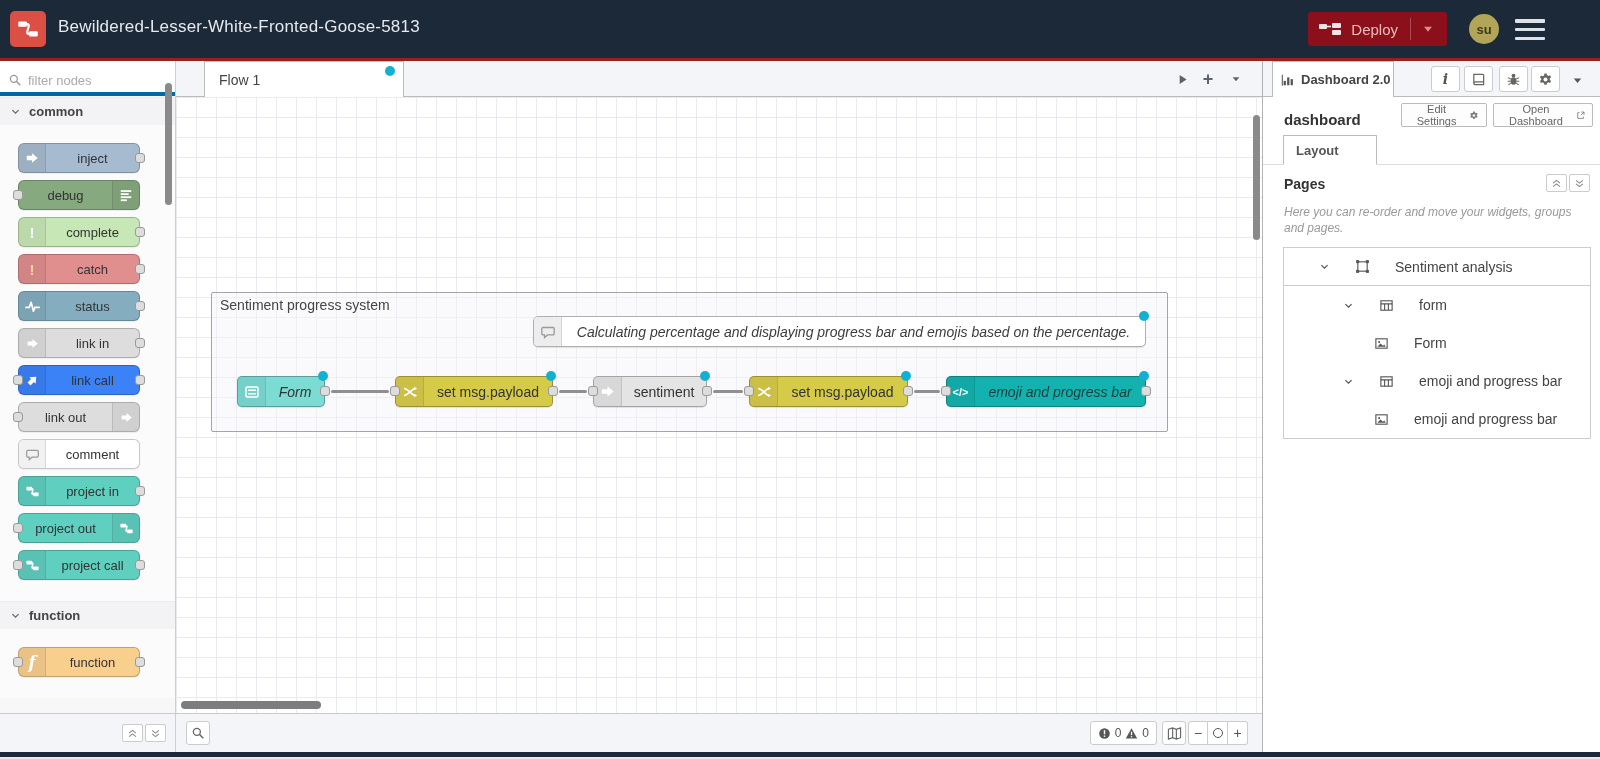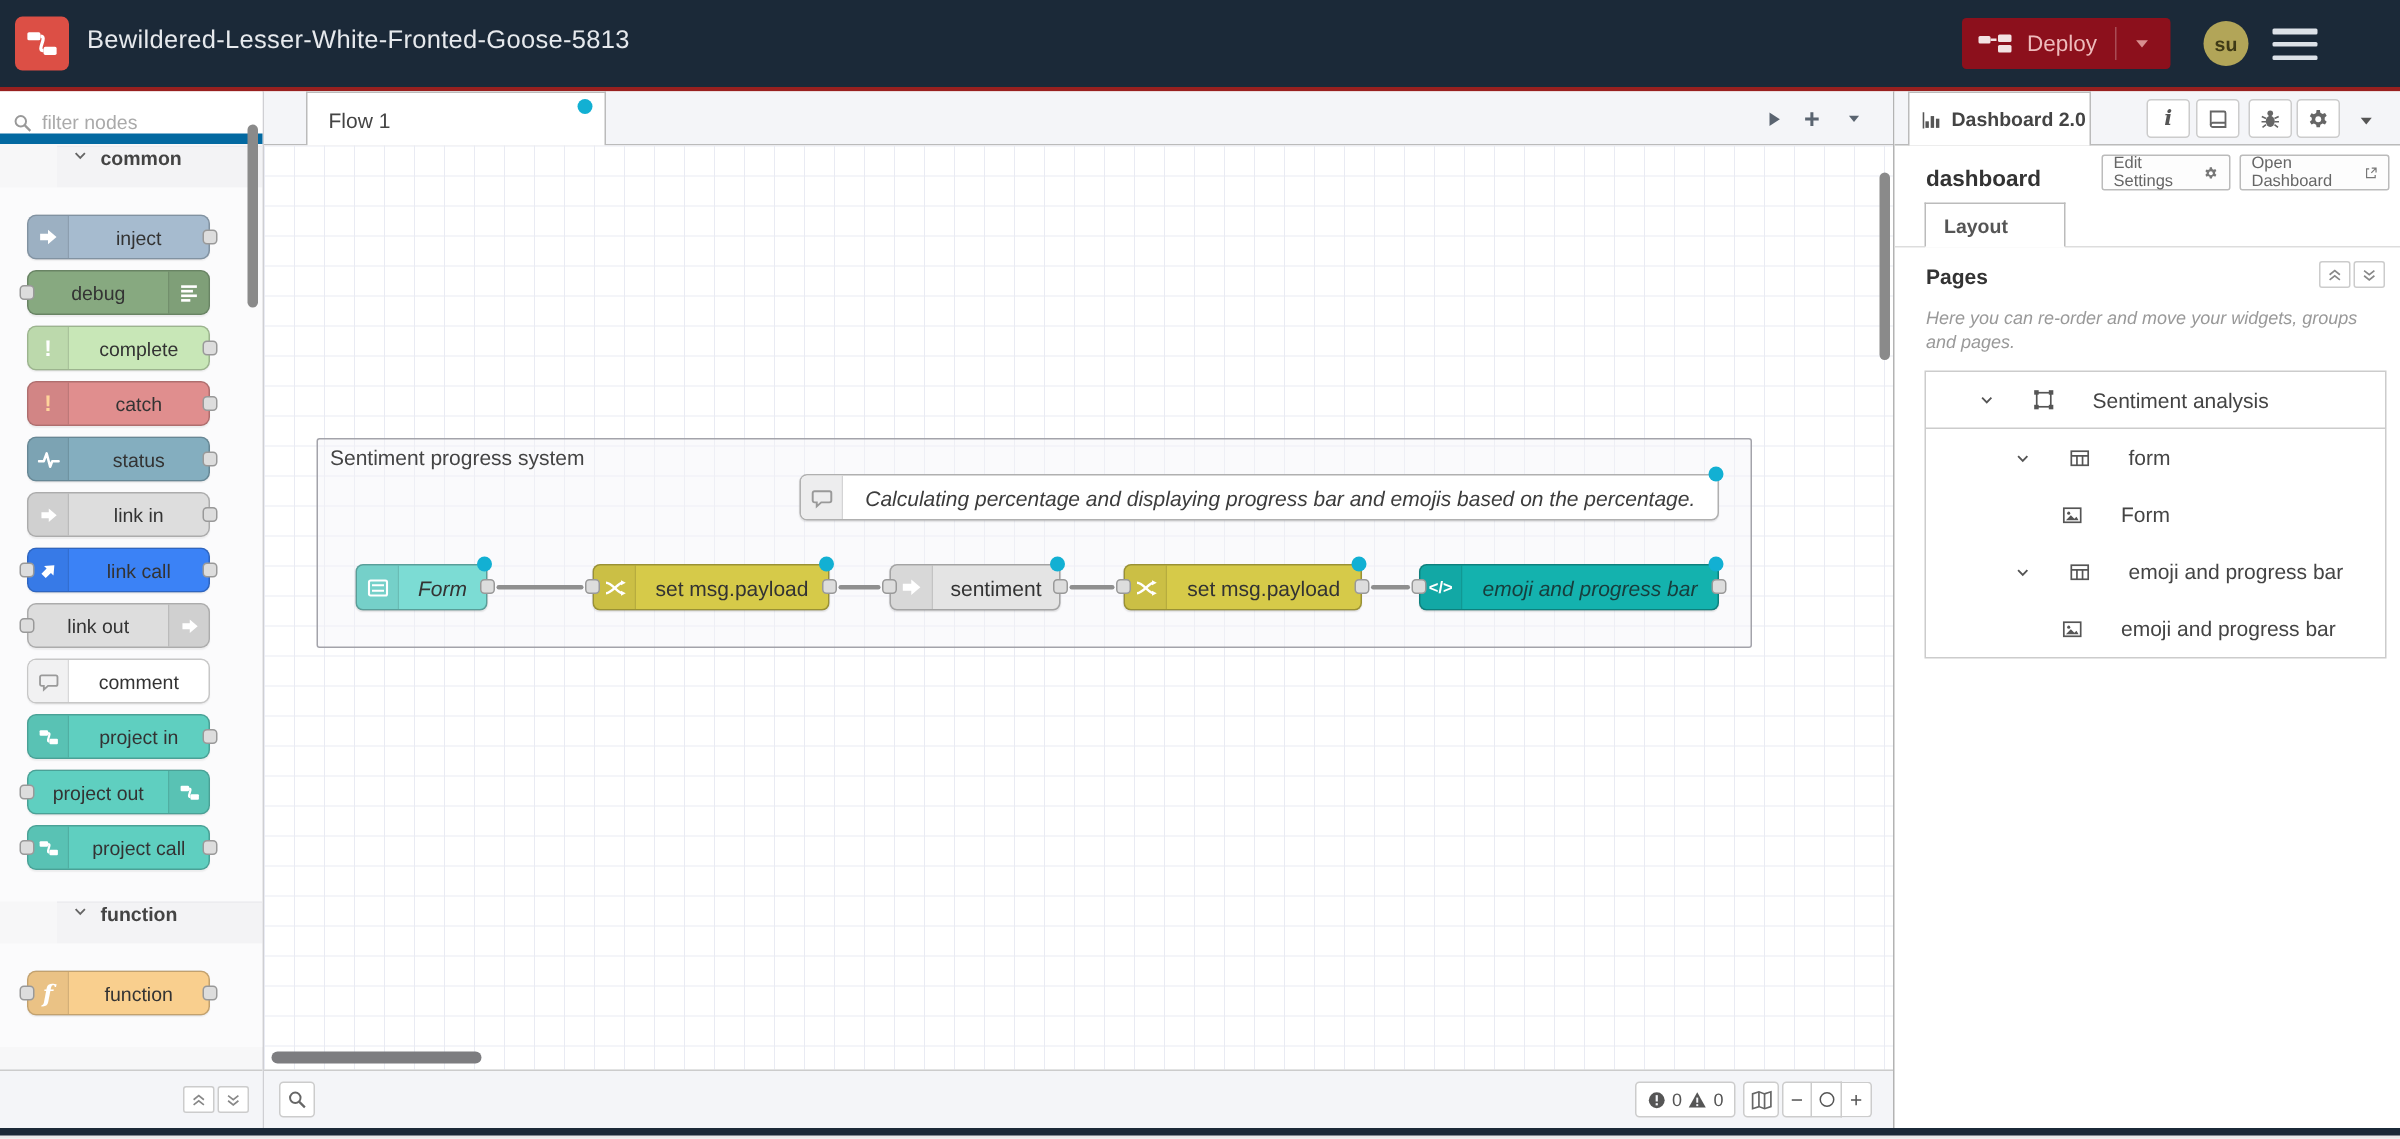--- a/index.html
+++ b/index.html
@@ -24,28 +24,28 @@
     display:flex; align-items:center; justify-content:center; }
   .hamburger { position:absolute; right:55px; top:19px; width:30px; height:21px;
     display:flex; flex-direction:column; justify-content:space-between; cursor:pointer; }
   .hamburger div { height:3.5px; background:#dde2e8; border-radius:1px; }
   .redline { position:absolute; top:58px; left:0; right:0; height:3px; background:#98201f; }
 
   
   .palette { position:absolute; top:61px; left:0; width:176px; bottom:7px;
     background:#f7f7f8; border-right:1px solid #cfcfd3; }
   .pal-search { position:absolute; top:0; left:0; right:0; height:35px; background:#fff;
-    border-bottom:7px solid #0369a1; display:flex; align-items:flex-end; padding:0 8px; color:#999; }
+    border-bottom:4px solid #0369a1; display:flex; align-items:flex-start; padding:12px 8px; color:#999; }
   .pal-search input { border:none; outline:none; background:transparent; font-size:13px;
     color:#555; width:130px; margin-left:6px; font-family:"Liberation Sans",sans-serif; }
   .pal-search input::placeholder { color:#aaa; }
   .pal-scroll { position:absolute; top:36px; left:0; right:0; bottom:39px; overflow:hidden; }
-  .pal-cat { height:28px; display:flex; align-items:flex-start; gap:8px; padding-left:10px;
+  .pal-cat { height:28px; display:flex; align-items:center; gap:8px; padding-left:10px;
     background:#f3f3f5; border-top:1px solid #ececef; color:#444; font-size:13px;
-    font-weight:bold; cursor:pointer;margin-left:38px; }
+    font-weight:bold; cursor:pointer; }
   .pal-cat .chev { color:#666; display:flex; }
   .pal-list { padding:18px 0 14px 18px; background:#fbfbfc; }
   .pnode { position:relative; width:122px; height:30px; border:1px solid rgba(0,0,0,.22);
     border-radius:6px; margin-bottom:7px; display:flex; align-items:stretch; cursor:move;
     font-size:13px; color:#333; box-shadow:0 1px 1px rgba(0,0,0,.06); }
   .pnode .plabel { flex:1; display:flex; align-items:center; justify-content:center; }
   .picon { width:27px; display:flex; align-items:center; justify-content:center;
     background:rgba(0,0,0,.06); color:#fff; }
   .picon.l { border-right:1px solid rgba(0,0,0,.1); border-radius:5px 0 0 5px; }
   .picon.r { border-left:1px solid rgba(0,0,0,.1); border-radius:0 5px 5px 0; }
@@ -128,21 +128,21 @@
   .stab { position:absolute; left:9px; top:0; height:36px; width:122px; background:#fff;
     border:1px solid #bbb; border-bottom:none; display:flex; align-items:center; gap:6px;
     padding-left:8px; font-size:13px; font-weight:bold; color:#444; cursor:pointer; }
   .stab .sicon { color:#555; display:flex; }
   .sb-ico-btn { position:absolute; top:5px; width:29px; height:26px; }
   .sb-caret { position:absolute; right:16px; top:13px; color:#555; cursor:pointer; display:flex; }
 
   .dash-title { position:absolute; left:21px; top:50px; font-size:15px; color:#333;font-weight:bold; }
   .small-btn { position:absolute; height:24px; background:#fdfdfd; border:1px solid #bbb;
     border-radius:2px; font-size:11px; color:#666; display:flex; align-items:center;
-    justify-content:center; gap:5px; cursor:pointer; padding:0 7px; }
+    justify-content:center; gap:5px; cursor:pointer; padding:0 7px;text-align:center; }
   .ltab-row { position:absolute; left:0; right:0; top:74px; height:30px; border-bottom:1px solid #ddd; }
   .ltab { position:absolute; left:20px; top:0; height:30px; width:94px; background:#fff;
     border:1px solid #bbb; border-bottom:1px solid #fff; font-size:13px; font-weight:bold;
     color:#555; display:flex; align-items:center; padding-left:12px; cursor:pointer; }
   .pages-title { position:absolute; left:21px; top:115px; font-size:14px; font-weight:bold; color:#333; }
   .help-text { position:absolute; left:21px; top:143px; width:300px; font-size:12px;
     font-style:italic; color:#999; line-height:1.35; }
   .tree { position:absolute; left:20px; right:9px; top:186px; border:1px solid #ccc; background:#fff; }
   .trow { height:38px; display:flex; align-items:center; gap:25px; font-size:14px; color:#444;
     cursor:pointer; }

